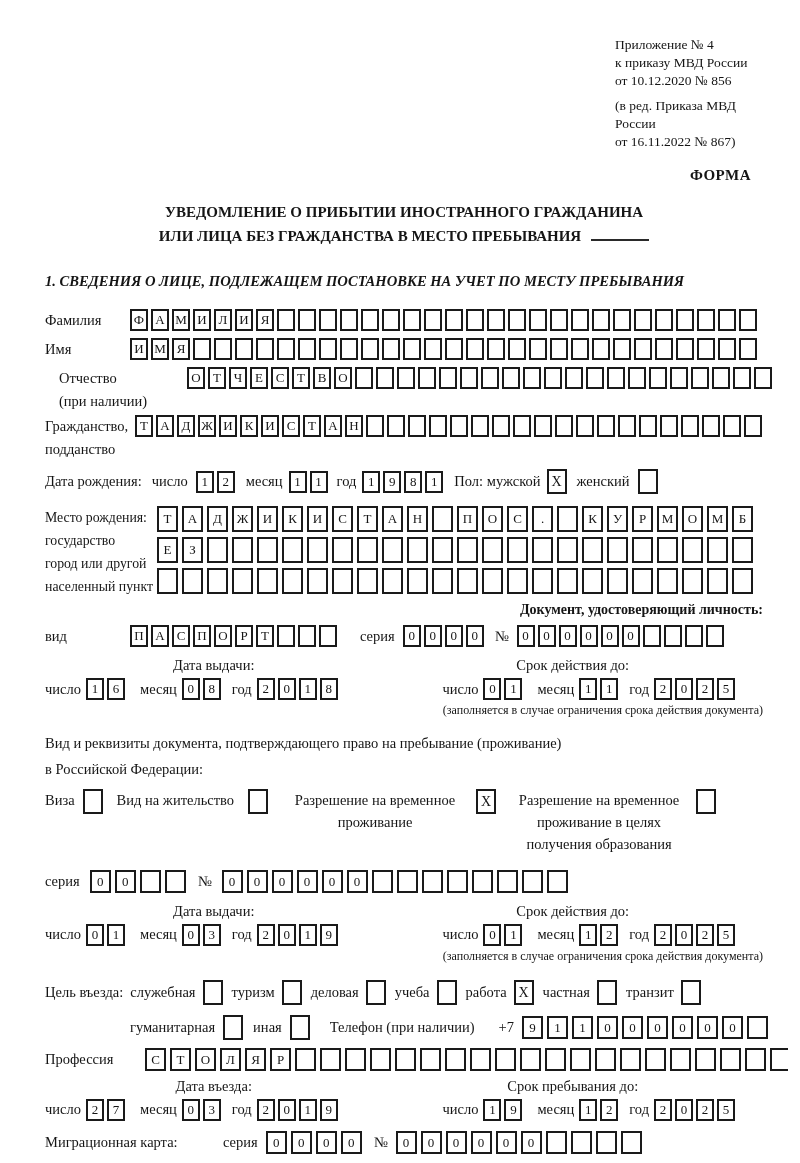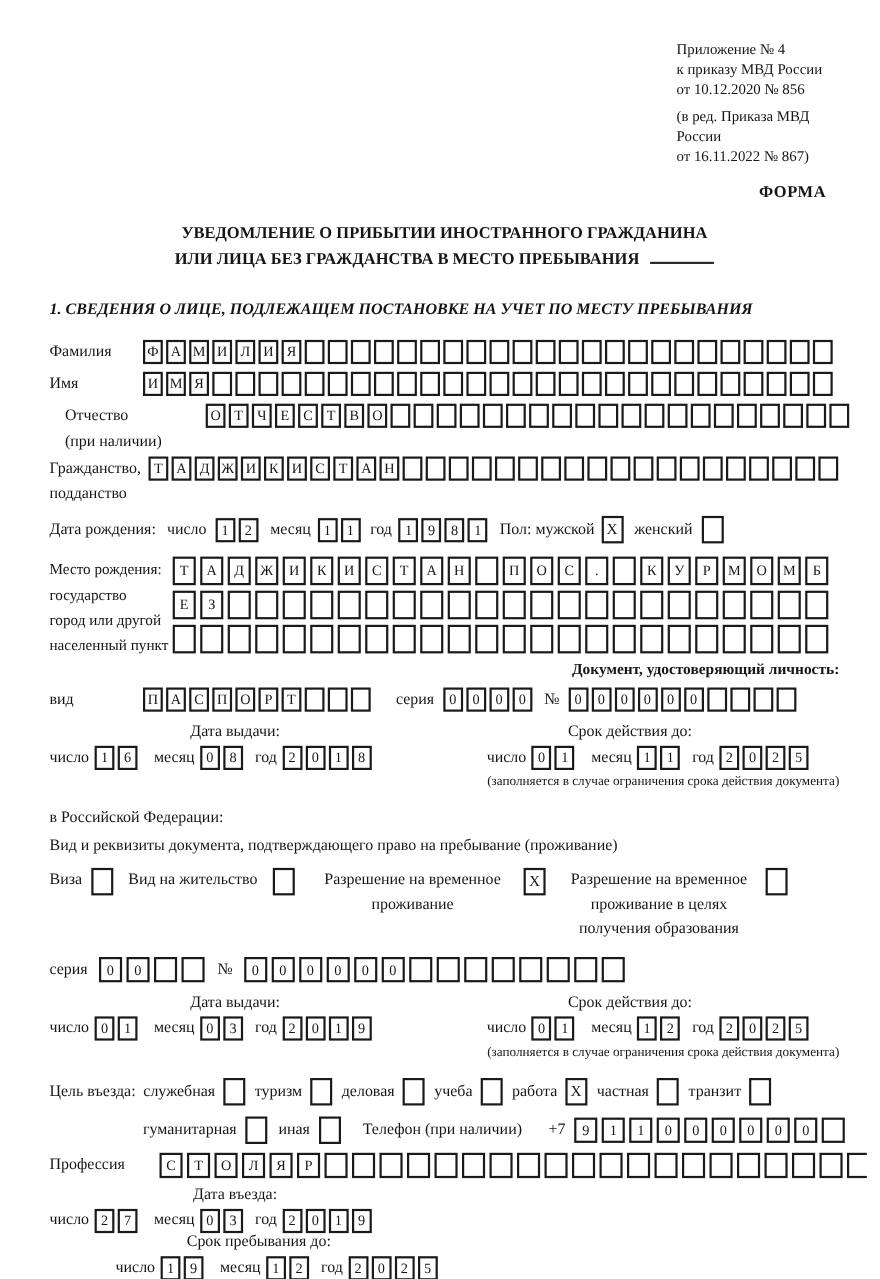--- a/index.html
+++ b/index.html
@@ -421,22 +421,22 @@
             <span class="cell">0</span>
             <span class="cell">2</span>
             <span class="cell">5</span>
           </span>
       </div>
     </div>
   </div>
   <div class="note">(заполняется в случае ограничения срока действия документа)</div>
 
   <div class="para">
+    <div>Вид и реквизиты документа, подтверждающего право на пребывание (проживание)</div>
     <div>в Российской Федерации:</div>
-    <div>Вид и реквизиты документа, подтверждающего право на пребывание (проживание)</div>
   </div>
 
   <div class="permits">
     <div class="permit-item">
       <span class="permit-label">Виза</span>
       <span class="checkbox ml8"></span>
     </div>
     <div class="permit-item ml14">
       <span class="permit-label">Вид на жительство</span>
       <span class="checkbox ml14"></span>
@@ -592,21 +592,21 @@
         <span class="cell med"></span>
         <span class="cell med"></span>
         <span class="cell med"></span>
         <span class="cell med"></span>
         <span class="cell med"></span>
         <span class="cell med"></span>
         <span class="cell med"></span>
       </span>
   </div>
 
-  <div class="dates" style="margin-top:6px;flex-direction:column;">
+  <div class="dates" style="margin-top:6px;">
     <div class="dg1">
       <div class="dhead">Дата въезда:</div>
       <div class="drow">
         <span class="dlab">число</span>
         <span class="cellrow">
             <span class="cell">2</span>
             <span class="cell">7</span>
           </span>
         <span class="dsp"></span>
         <span class="dlab">месяц</span>

